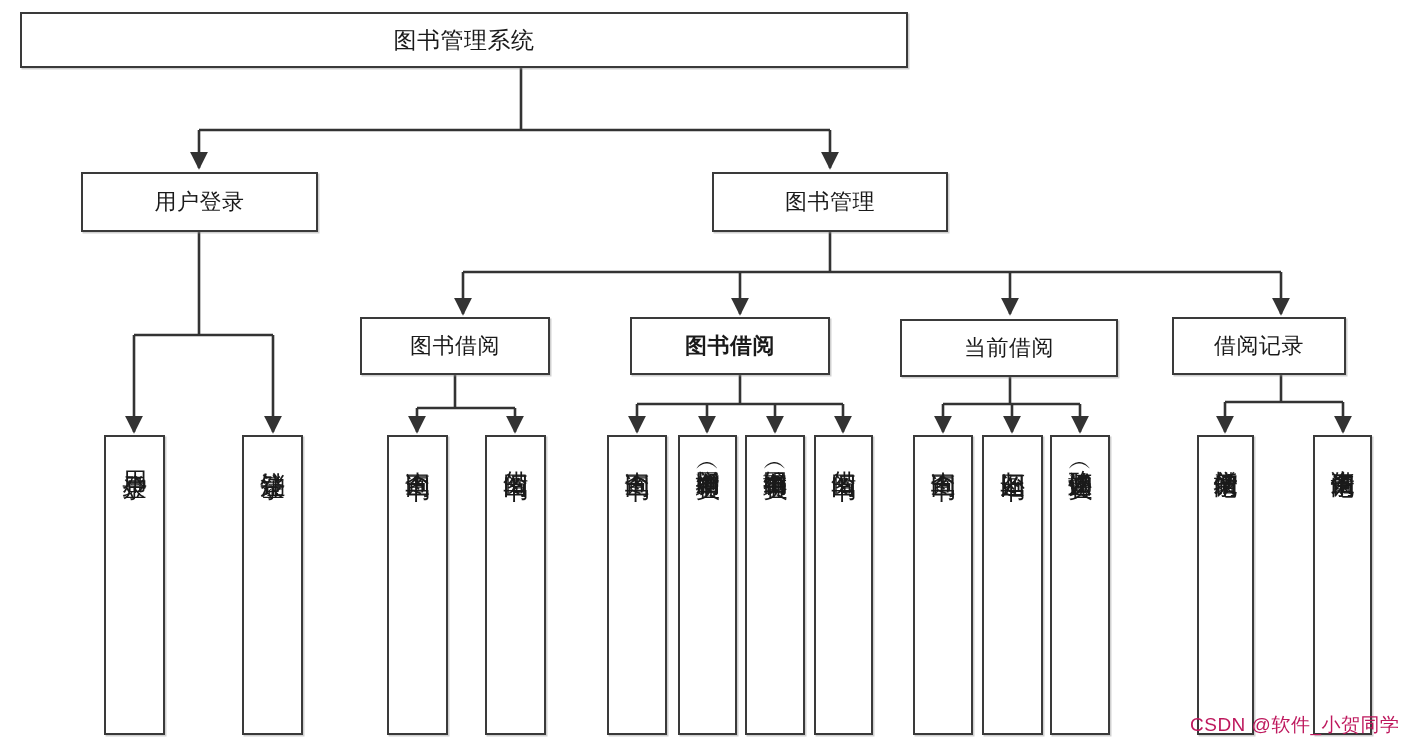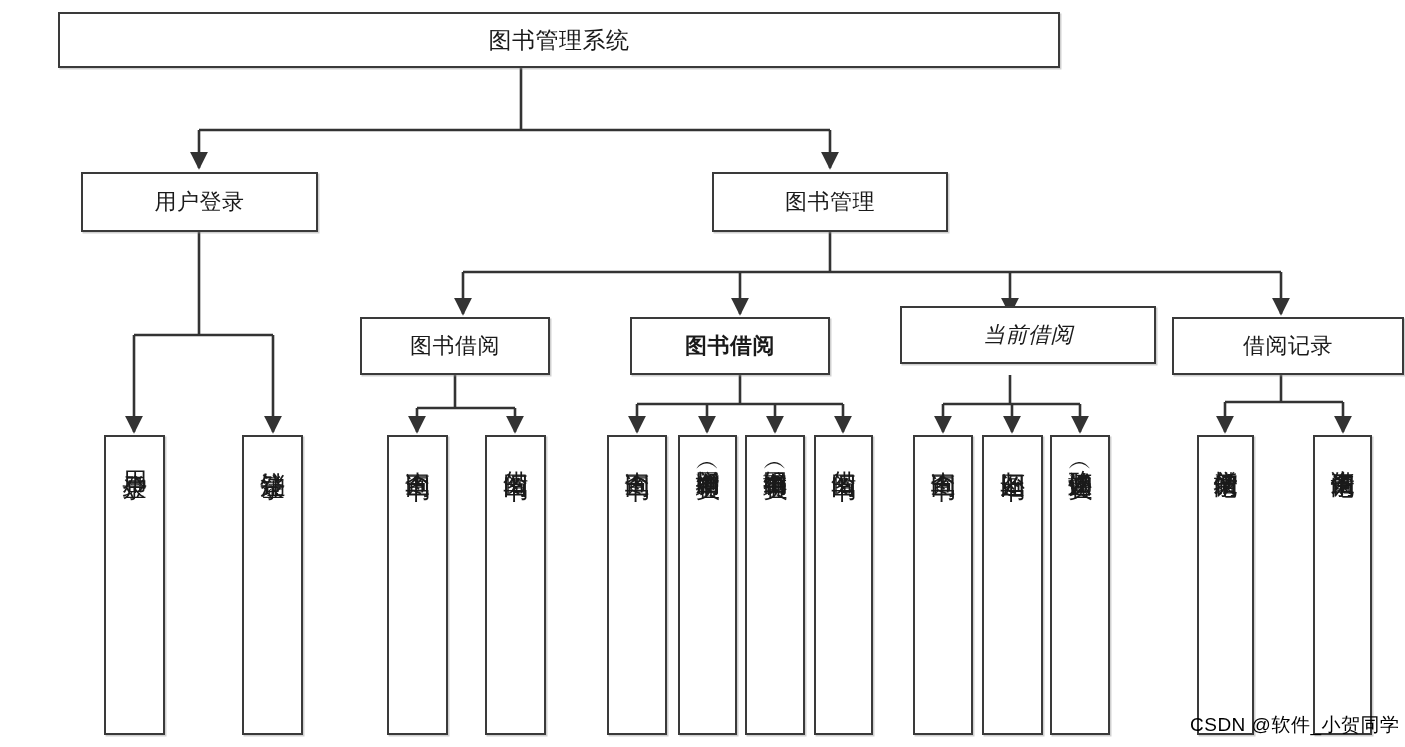--- a/index.html
+++ b/index.html
@@ -65,21 +65,21 @@
     letter-spacing: 2px;
     white-space: nowrap;
   }
   .node.vert.tall-label .node-label {
     font-size: 24px;
     letter-spacing: 1px;
   }
   .watermark {
     position: absolute;
     font-size: 19px;
-    color: #000000;
+    color: #be185d;
     white-space: nowrap;
     letter-spacing: 0.5px;
     font-family: "Liberation Sans", "DejaVu Sans", sans-serif;
   }
 </style>
 </head>
 <body>
 
 <div id="canvas">
 
@@ -126,41 +126,41 @@
       <path d="M 1012 404 L 1012 432" marker-end="url(#arrow)"></path>
       <path d="M 1080 404 L 1080 432" marker-end="url(#arrow)"></path>
 
       <path d="M 1281 375 L 1281 402"></path>
       <path d="M 1225 402 L 1343 402"></path>
       <path d="M 1225 402 L 1225 432" marker-end="url(#arrow)"></path>
       <path d="M 1343 402 L 1343 432" marker-end="url(#arrow)"></path>
     </g>
   </svg>
 
-  <div class="node horiz root" style="left:20px; top:12px; width:1002px; height:56px;margin-left:38px;">
+  <div class="node horiz root" style="left:20px; top:12px; width:888px; height:56px;">
     <span class="node-label">图书管理系统</span>
   </div>
 
   <div class="node horiz" style="left:81px; top:172px; width:237px; height:60px;">
     <span class="node-label">用户登录</span>
   </div>
   <div class="node horiz" style="left:712px; top:172px; width:236px; height:60px;">
     <span class="node-label">图书管理</span>
   </div>
 
   <div class="node horiz" style="left:360px; top:317px; width:190px; height:58px;">
     <span class="node-label">图书借阅</span>
   </div>
   <div class="node horiz" style="left:630px; top:317px; width:200px; height:58px;font-weight:bold;">
     <span class="node-label">图书借阅</span>
   </div>
-  <div class="node horiz" style="left:900px; top:306px; width:256px; height:58px;font-style:italic;">
+  <div class="node horiz" style="left:900px; top:319px; width:218px; height:58px;">
     <span class="node-label">当前借阅</span>
   </div>
-  <div class="node horiz" style="left:1172px; top:317px; width:232px; height:58px;">
+  <div class="node horiz" style="left:1172px; top:317px; width:174px; height:58px;">
     <span class="node-label">借阅记录</span>
   </div>
 
   <div class="node vert" style="left:104px; top:435px; width:61px; height:300px;">
     <span class="node-label">用户登录</span>
   </div>
   <div class="node vert" style="left:242px; top:435px; width:61px; height:300px;">
     <span class="node-label">注销登录</span>
   </div>
 

